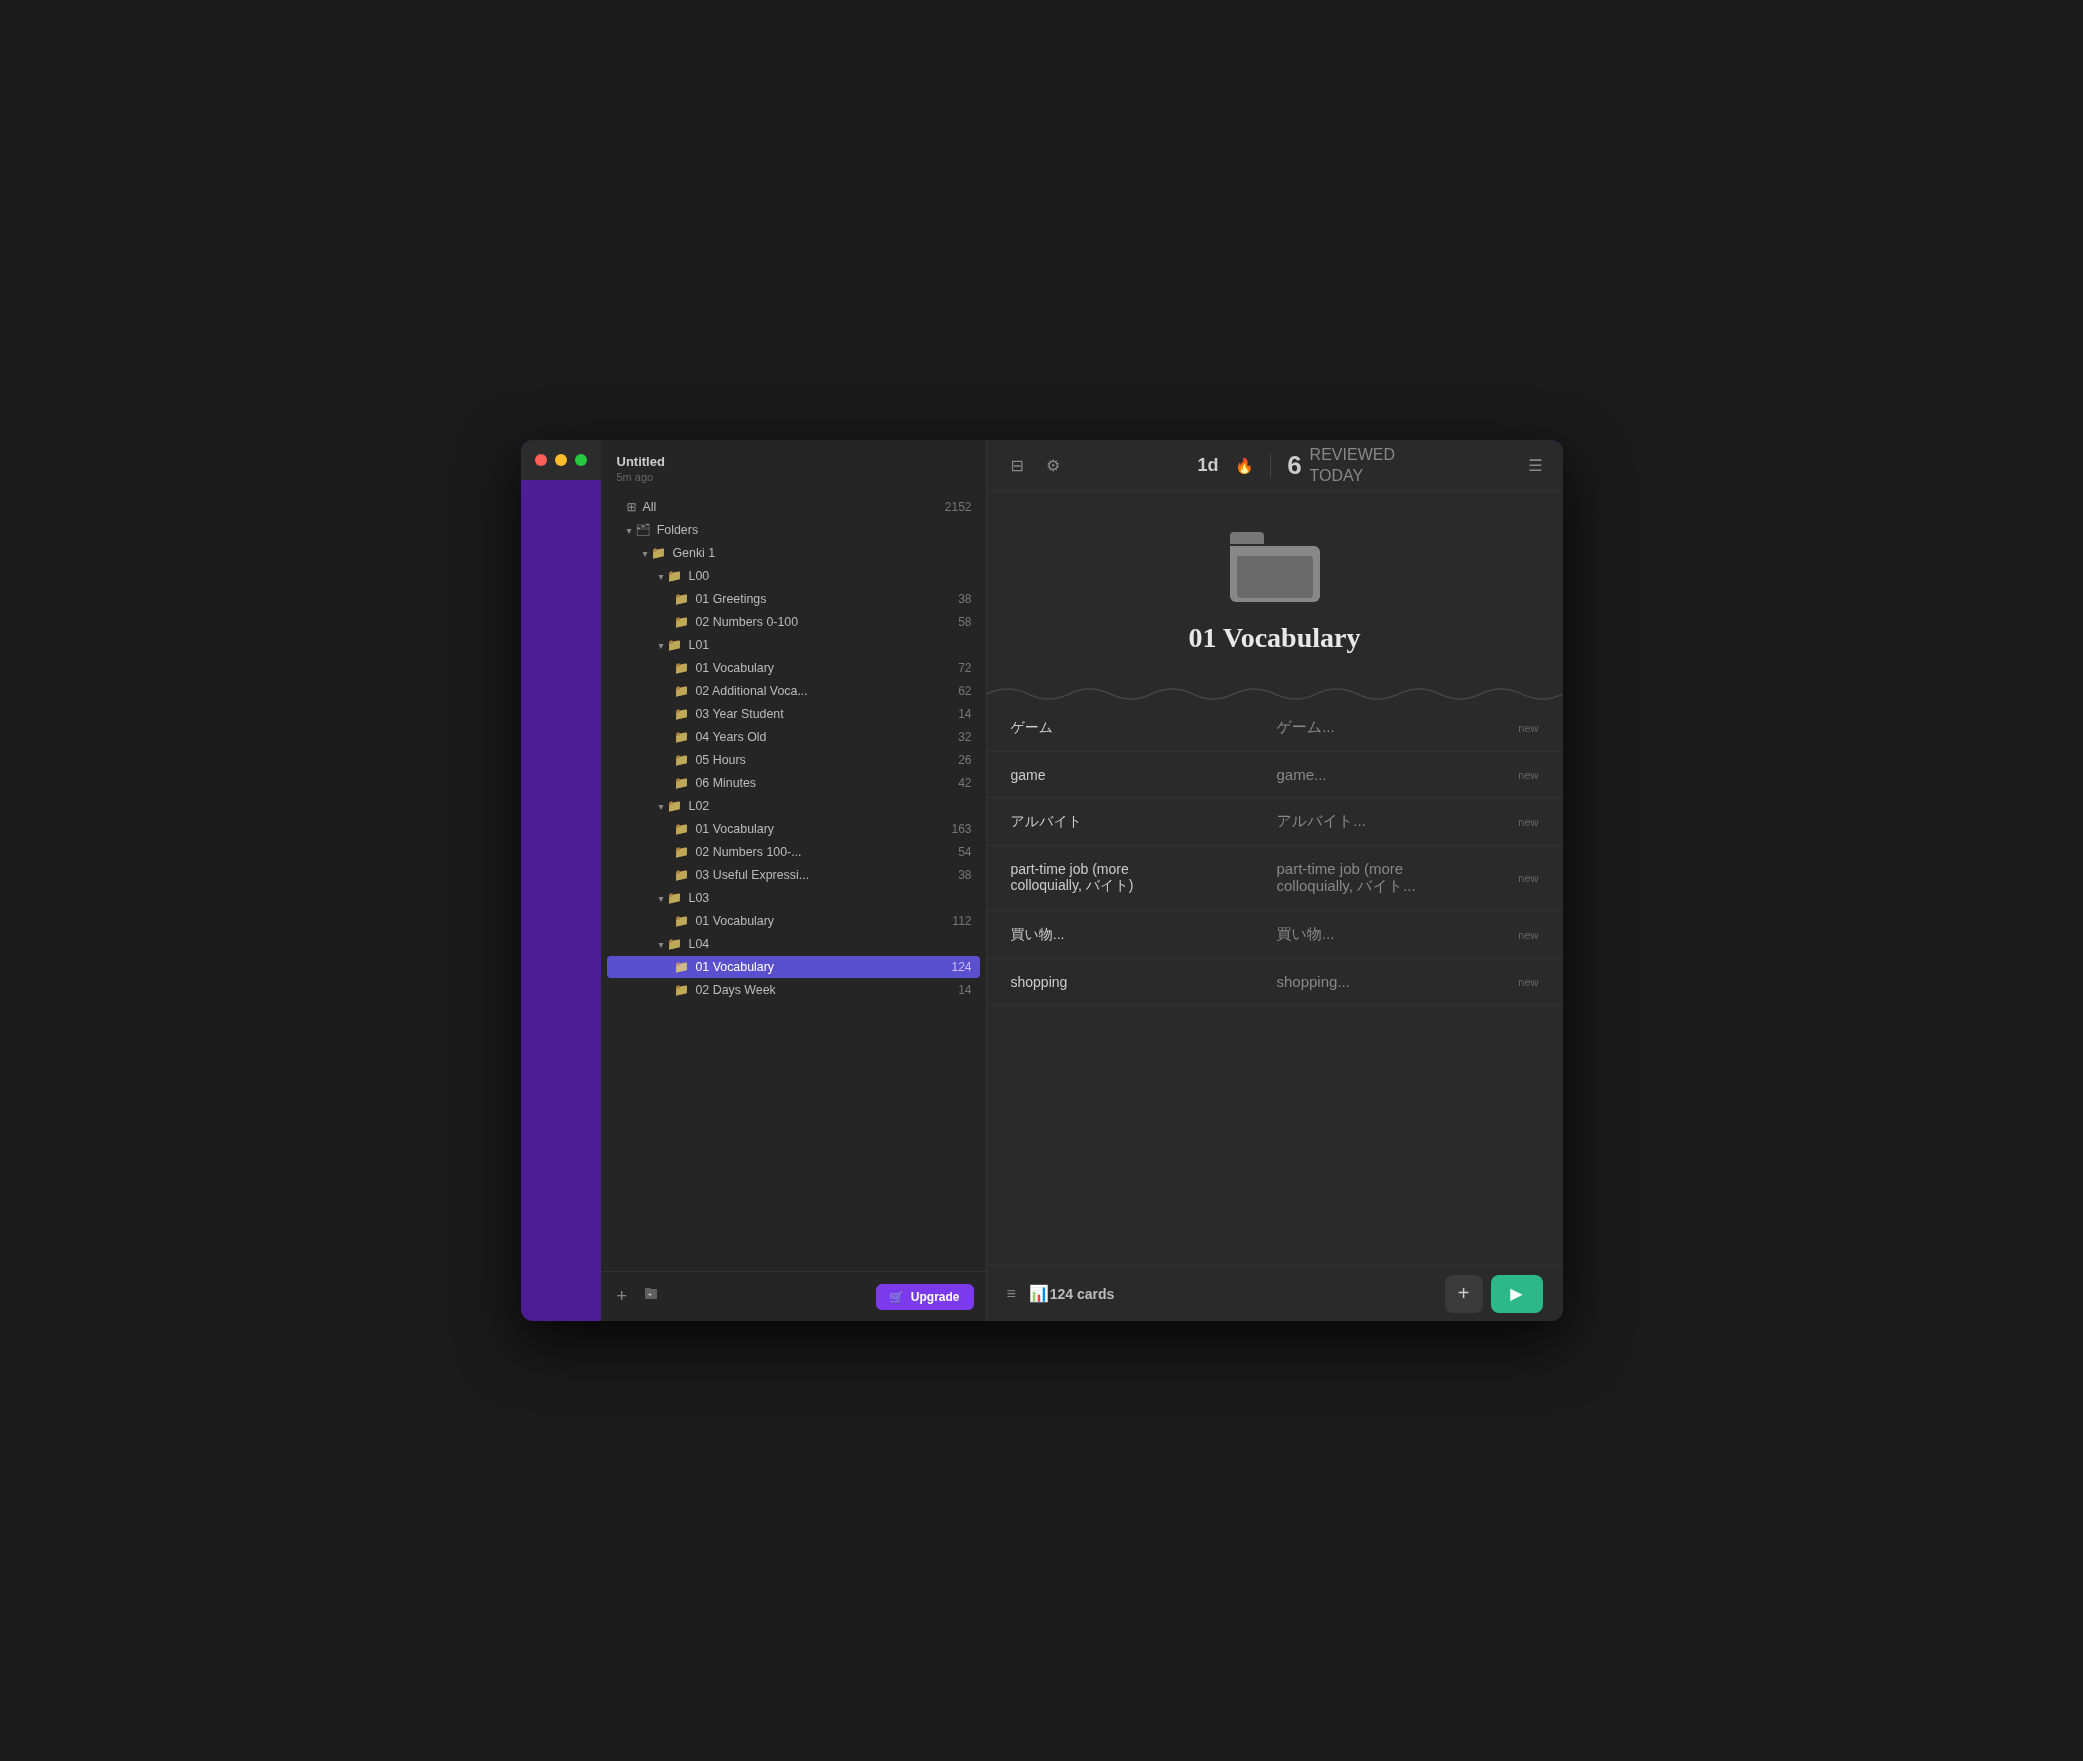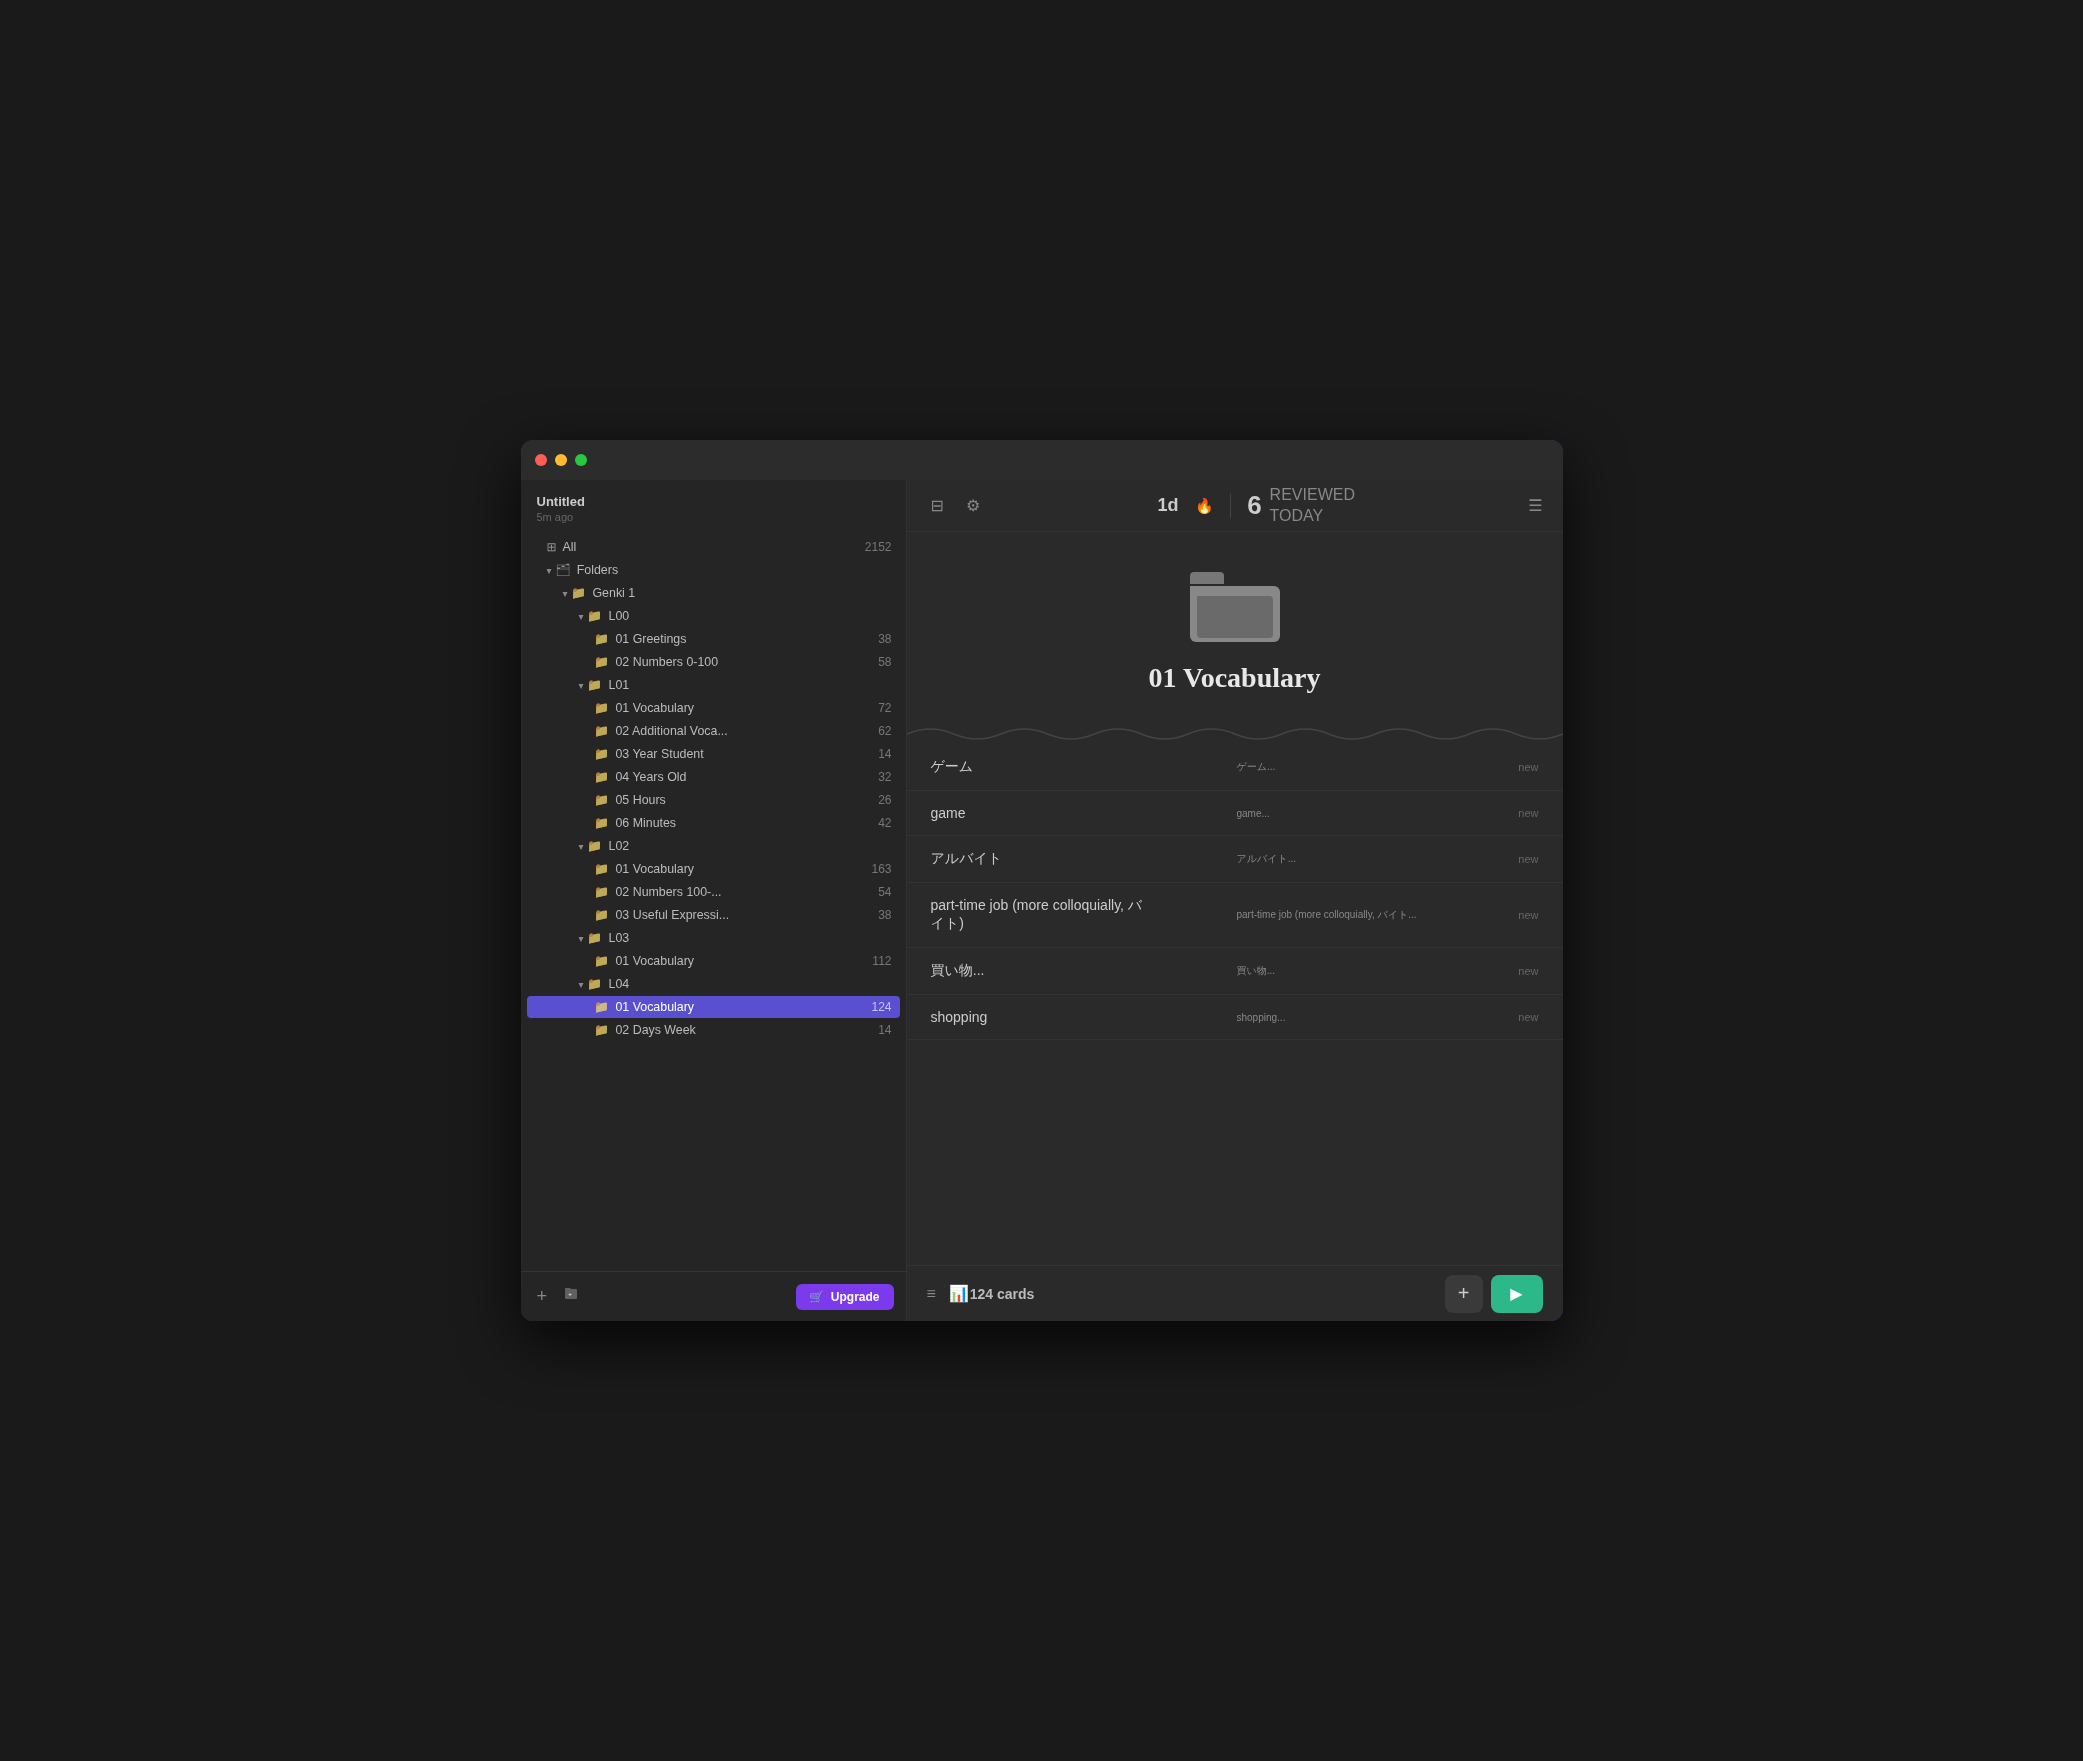--- a/index.html
+++ b/index.html
@@ -12,21 +12,21 @@
       min-height: 100vh;
       padding: 20px;
     }
     .window {
       width: 1042px;
       height: 881px;
       background: #4c1d95;
       border-radius: 12px;
       overflow: hidden;
       display: flex;
-      flex-direction: column;
+      flex-direction: row;
       box-shadow: 0 20px 60px rgba(0,0,0,0.8);
     }
     .titlebar {
       height: 40px;
       background: #2c2c2c;
       display: flex;
       align-items: center;
       padding: 0 14px;
       gap: 8px;
       flex-shrink: 0;
@@ -291,21 +291,21 @@
       gap: 47px;
     }
     .card-front {
       flex: 1;
       color: #ccc;
       font-size: 14px;
     }
     .card-back {
       flex: 1;
       color: #888;
-      font-size: 10px;
+      font-size: 15px;
       margin-left: 40px;
     }
     .card-status {
       width: 36px;
       text-align: right;
       font-size: 11px;
       color: #666;
     }
     
     .main-footer {

